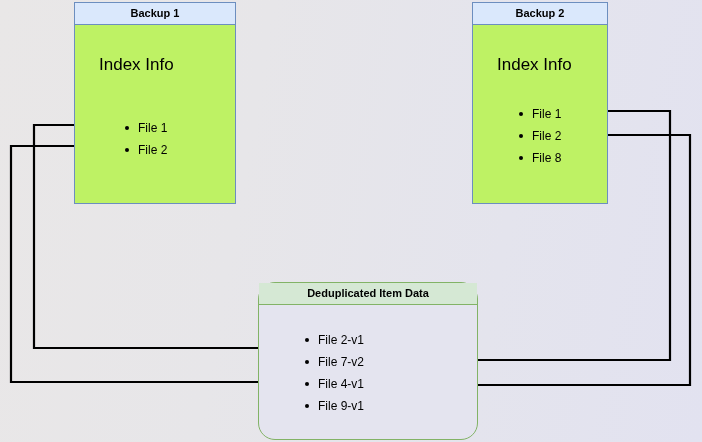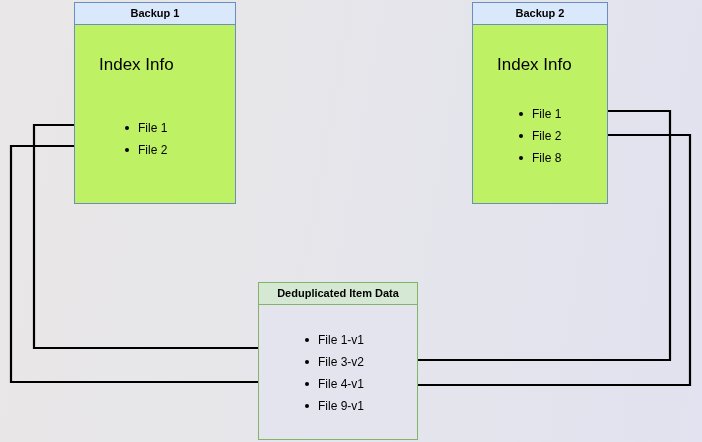--- a/index.html
+++ b/index.html
@@ -128,25 +128,25 @@
     <div class="node-body">
       <div class="index-label" style="left:24px; top:30px;">Index Info</div>
       <ul class="file-list" style="left:44px; top:78px;">
         <li>File 1</li>
         <li>File 2</li>
         <li>File 8</li>
       </ul>
     </div>
   </div>
 
-  <div class="node green" style="left:258px; top:282px; width:160px; height:158px;">
+  <div class="node green" style="left:258px; top:282px; width:220px; height:158px;border-radius:17px;">
     <div class="node-header">Deduplicated Item Data</div>
     <div class="node-body">
       <ul class="file-list" style="left:44px; top:24px;">
-        <li>File 1-v1</li>
-        <li>File 3-v2</li>
+        <li>File 2-v1</li>
+        <li>File 7-v2</li>
         <li>File 4-v1</li>
         <li>File 9-v1</li>
       </ul>
     </div>
   </div>
 
 </div>
 
 </body></html>

